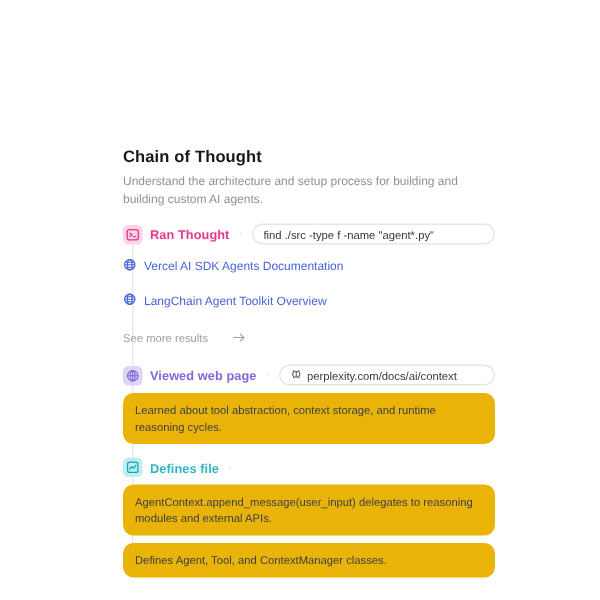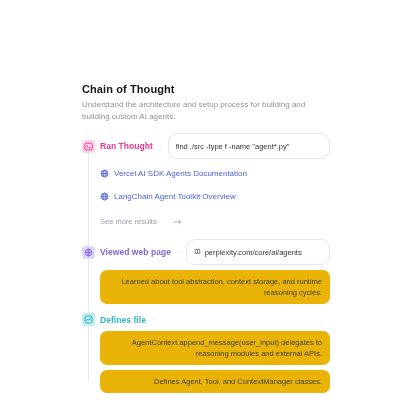--- a/index.html
+++ b/index.html
@@ -16,21 +16,21 @@
     position: relative;
     width: 400px;
     height: 400px;
     background: #ffffff;
     overflow: hidden;
   }
 
   .panel {
     position: absolute;
     left: 82px;
-    top: 82px;
+    top: 98px;
     width: 248px;
   }
 
   
   .cot-title {
     font-size: 11px;
     font-weight: bold;
     color: #16181c;
     letter-spacing: 0.1px;
     line-height: 14px;
@@ -104,39 +104,37 @@
   .pill {
     flex: 1 1 auto;
     min-width: 0;
     display: flex;
     align-items: center;
     gap: 4px;
     background: #ffffff;
     border: 1px solid #e4e6ea;
     border-radius: 9px;
     height: 14px;
-    padding: 12px 7px;
+    padding: 0 7px;
     box-sizing: border-box;
     font-size: 7.5px;
     color: #33363c;
     overflow: hidden;
     white-space: nowrap;
   }
   .pill-text {
     overflow: hidden;
     text-overflow: ellipsis;
     white-space: nowrap;
   }
   .favicon { flex: 0 0 7px; display: block; }
 
   
   .step-body {
-    margin-left: 18px;
     margin-top: 5px;
-    text-align: right;
   }
 
   .link-row {
     display: flex;
     align-items: center;
     gap: 5px;
     margin-bottom: 5px;
   }
   .link-row:last-child { margin-bottom: 0; }
   .link-text {
@@ -247,21 +245,21 @@
           <span class="step-label lbl-purple">Viewed web page</span>
           <span class="dot-sep">·</span>
           <span class="pill">
             <span class="favicon">
               <svg width="7" height="7" viewBox="0 0 12 12" aria-hidden="true">
                 <path d="M6 2.2 V9.8" stroke="#3f4248" stroke-width="1"></path>
                 <path d="M6 3.6 L3 1.8 V4.2 H2 V7.8 H3 V10.2 L6 8.4" fill="none" stroke="#3f4248" stroke-width="1" stroke-linejoin="round"></path>
                 <path d="M6 3.6 L9 1.8 V4.2 H10 V7.8 H9 V10.2 L6 8.4" fill="none" stroke="#3f4248" stroke-width="1" stroke-linejoin="round"></path>
               </svg>
             </span>
-            <span class="pill-text">perplexity.com/core/ai/agents</span>
+            <span class="pill-text">perplexity.com/docs/ai/context</span>
           </span>
         </div>
 
         <div class="step-body">
           <div class="bubble">Learned about tool abstraction, context storage, and runtime reasoning cycles.</div>
         </div>
       </div>
 
       <div class="step">
         <div class="step-head">

